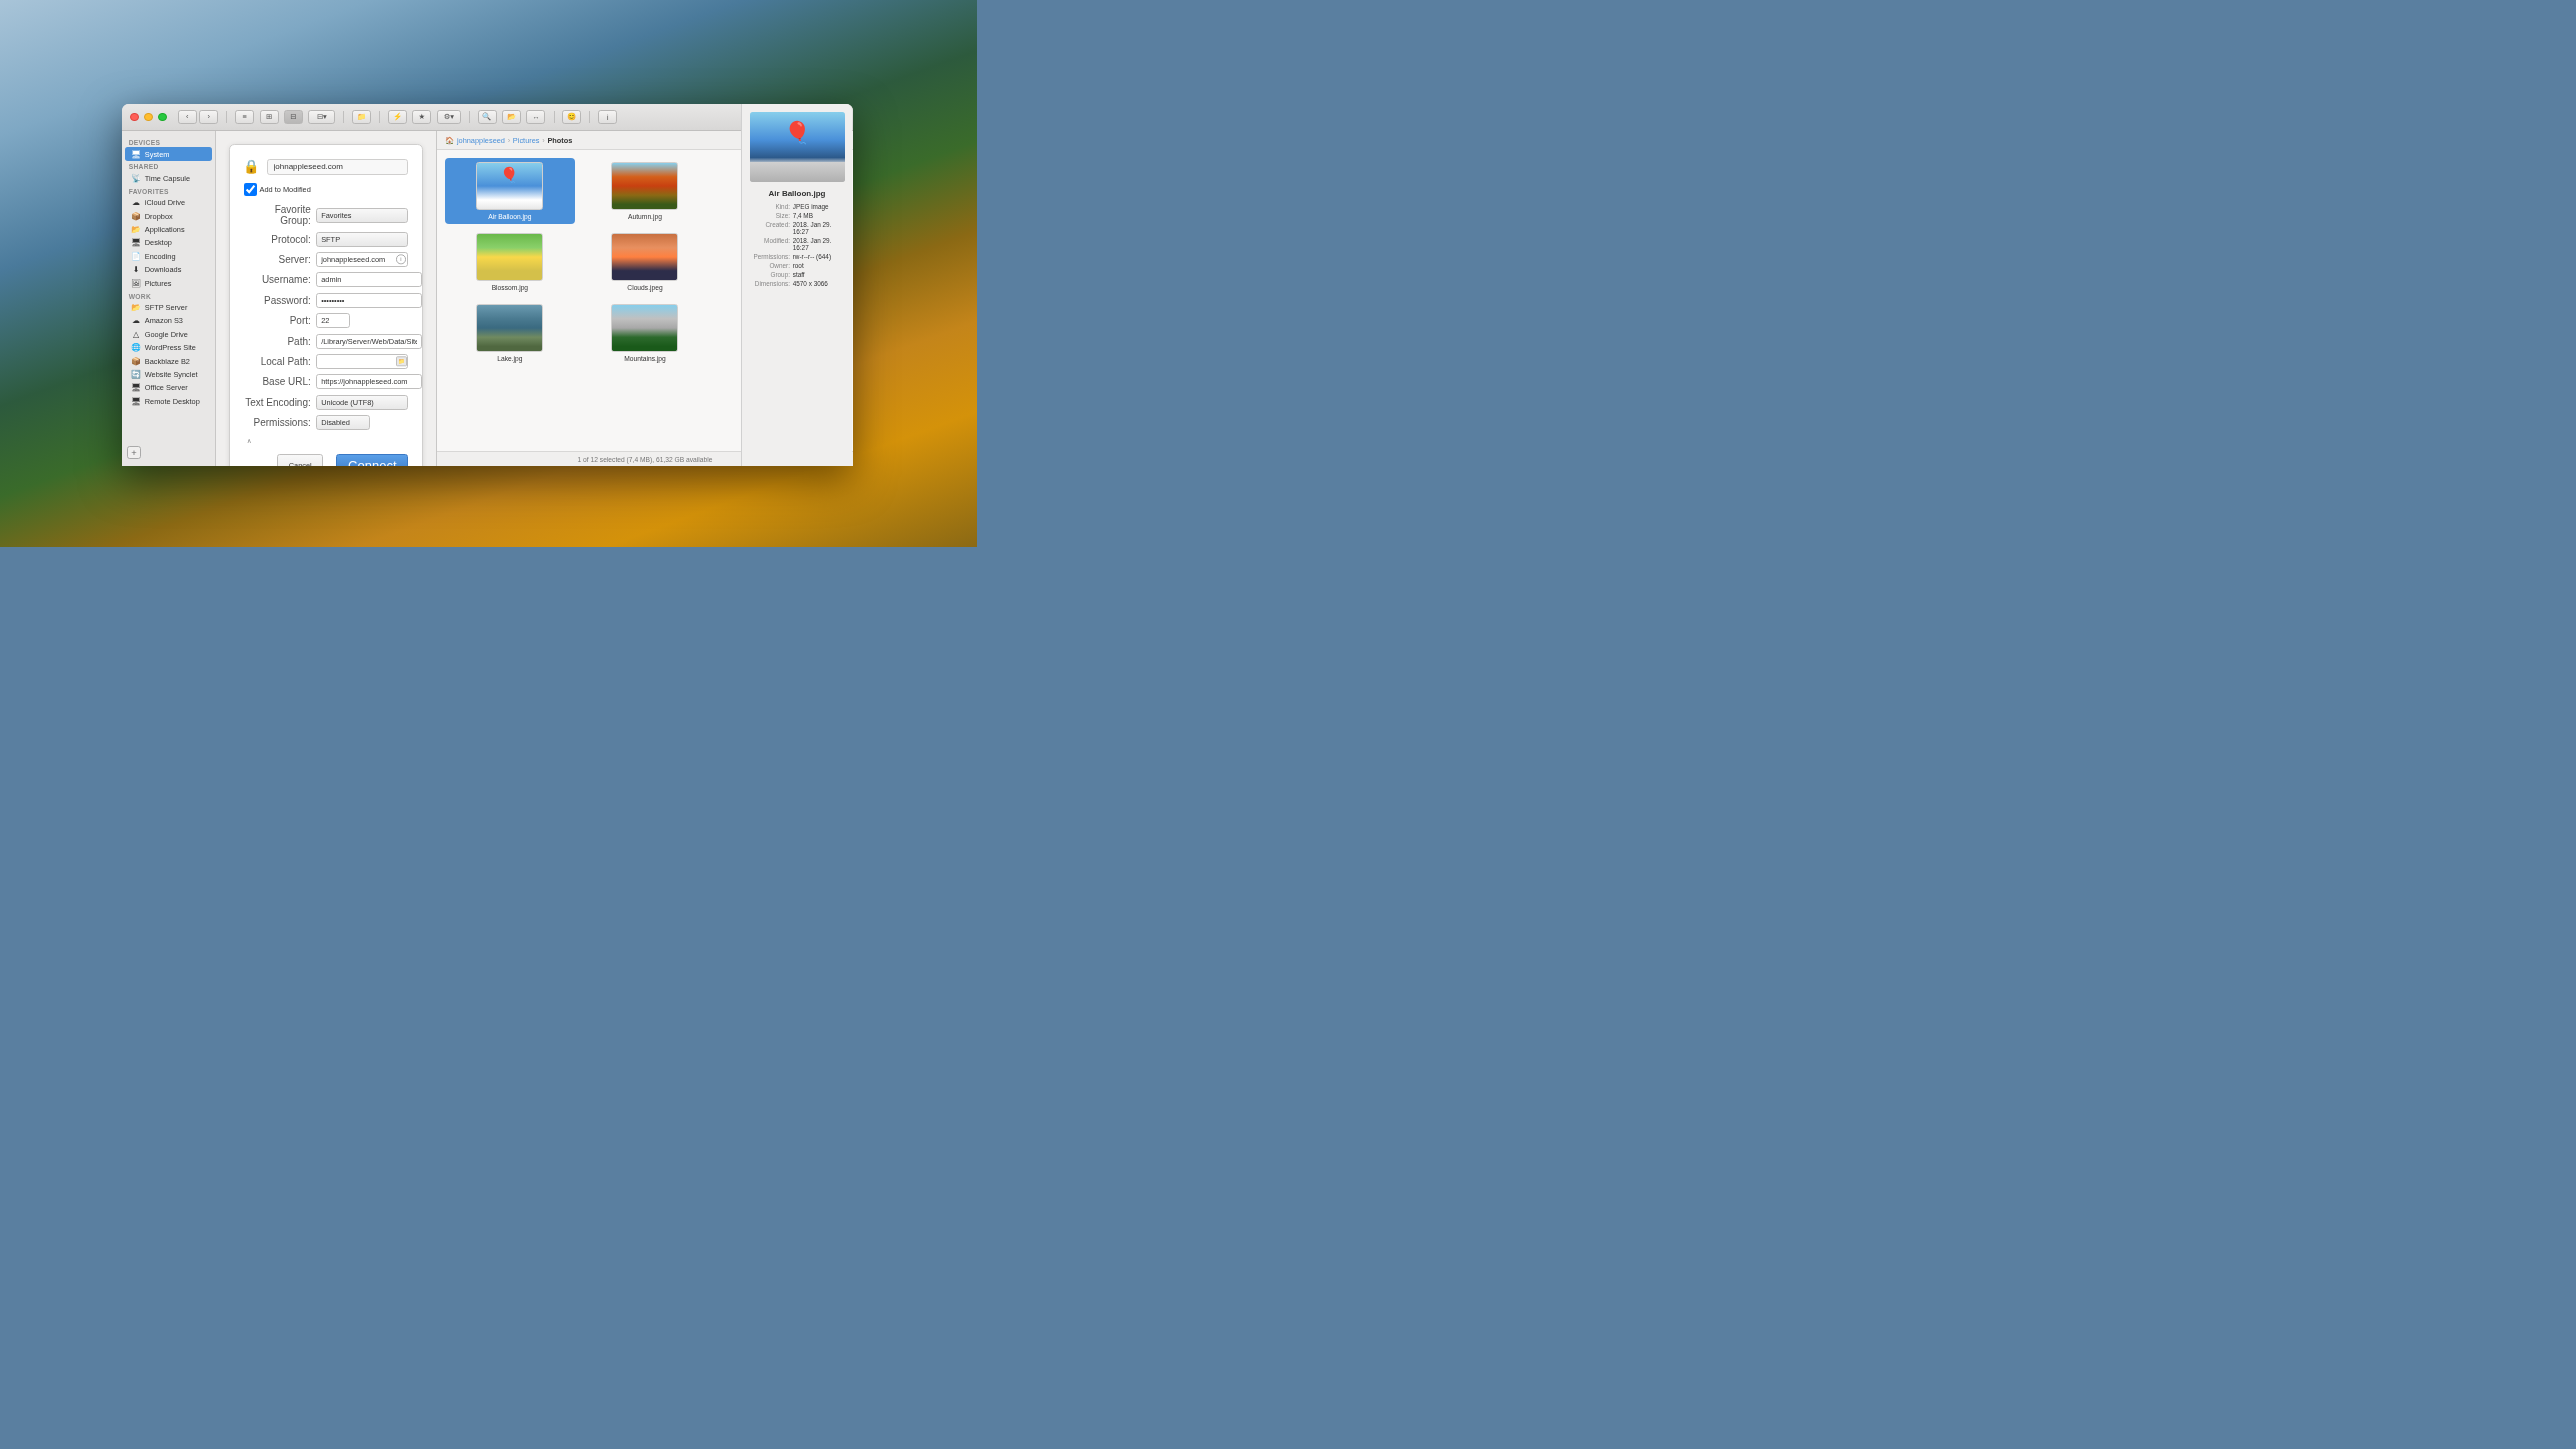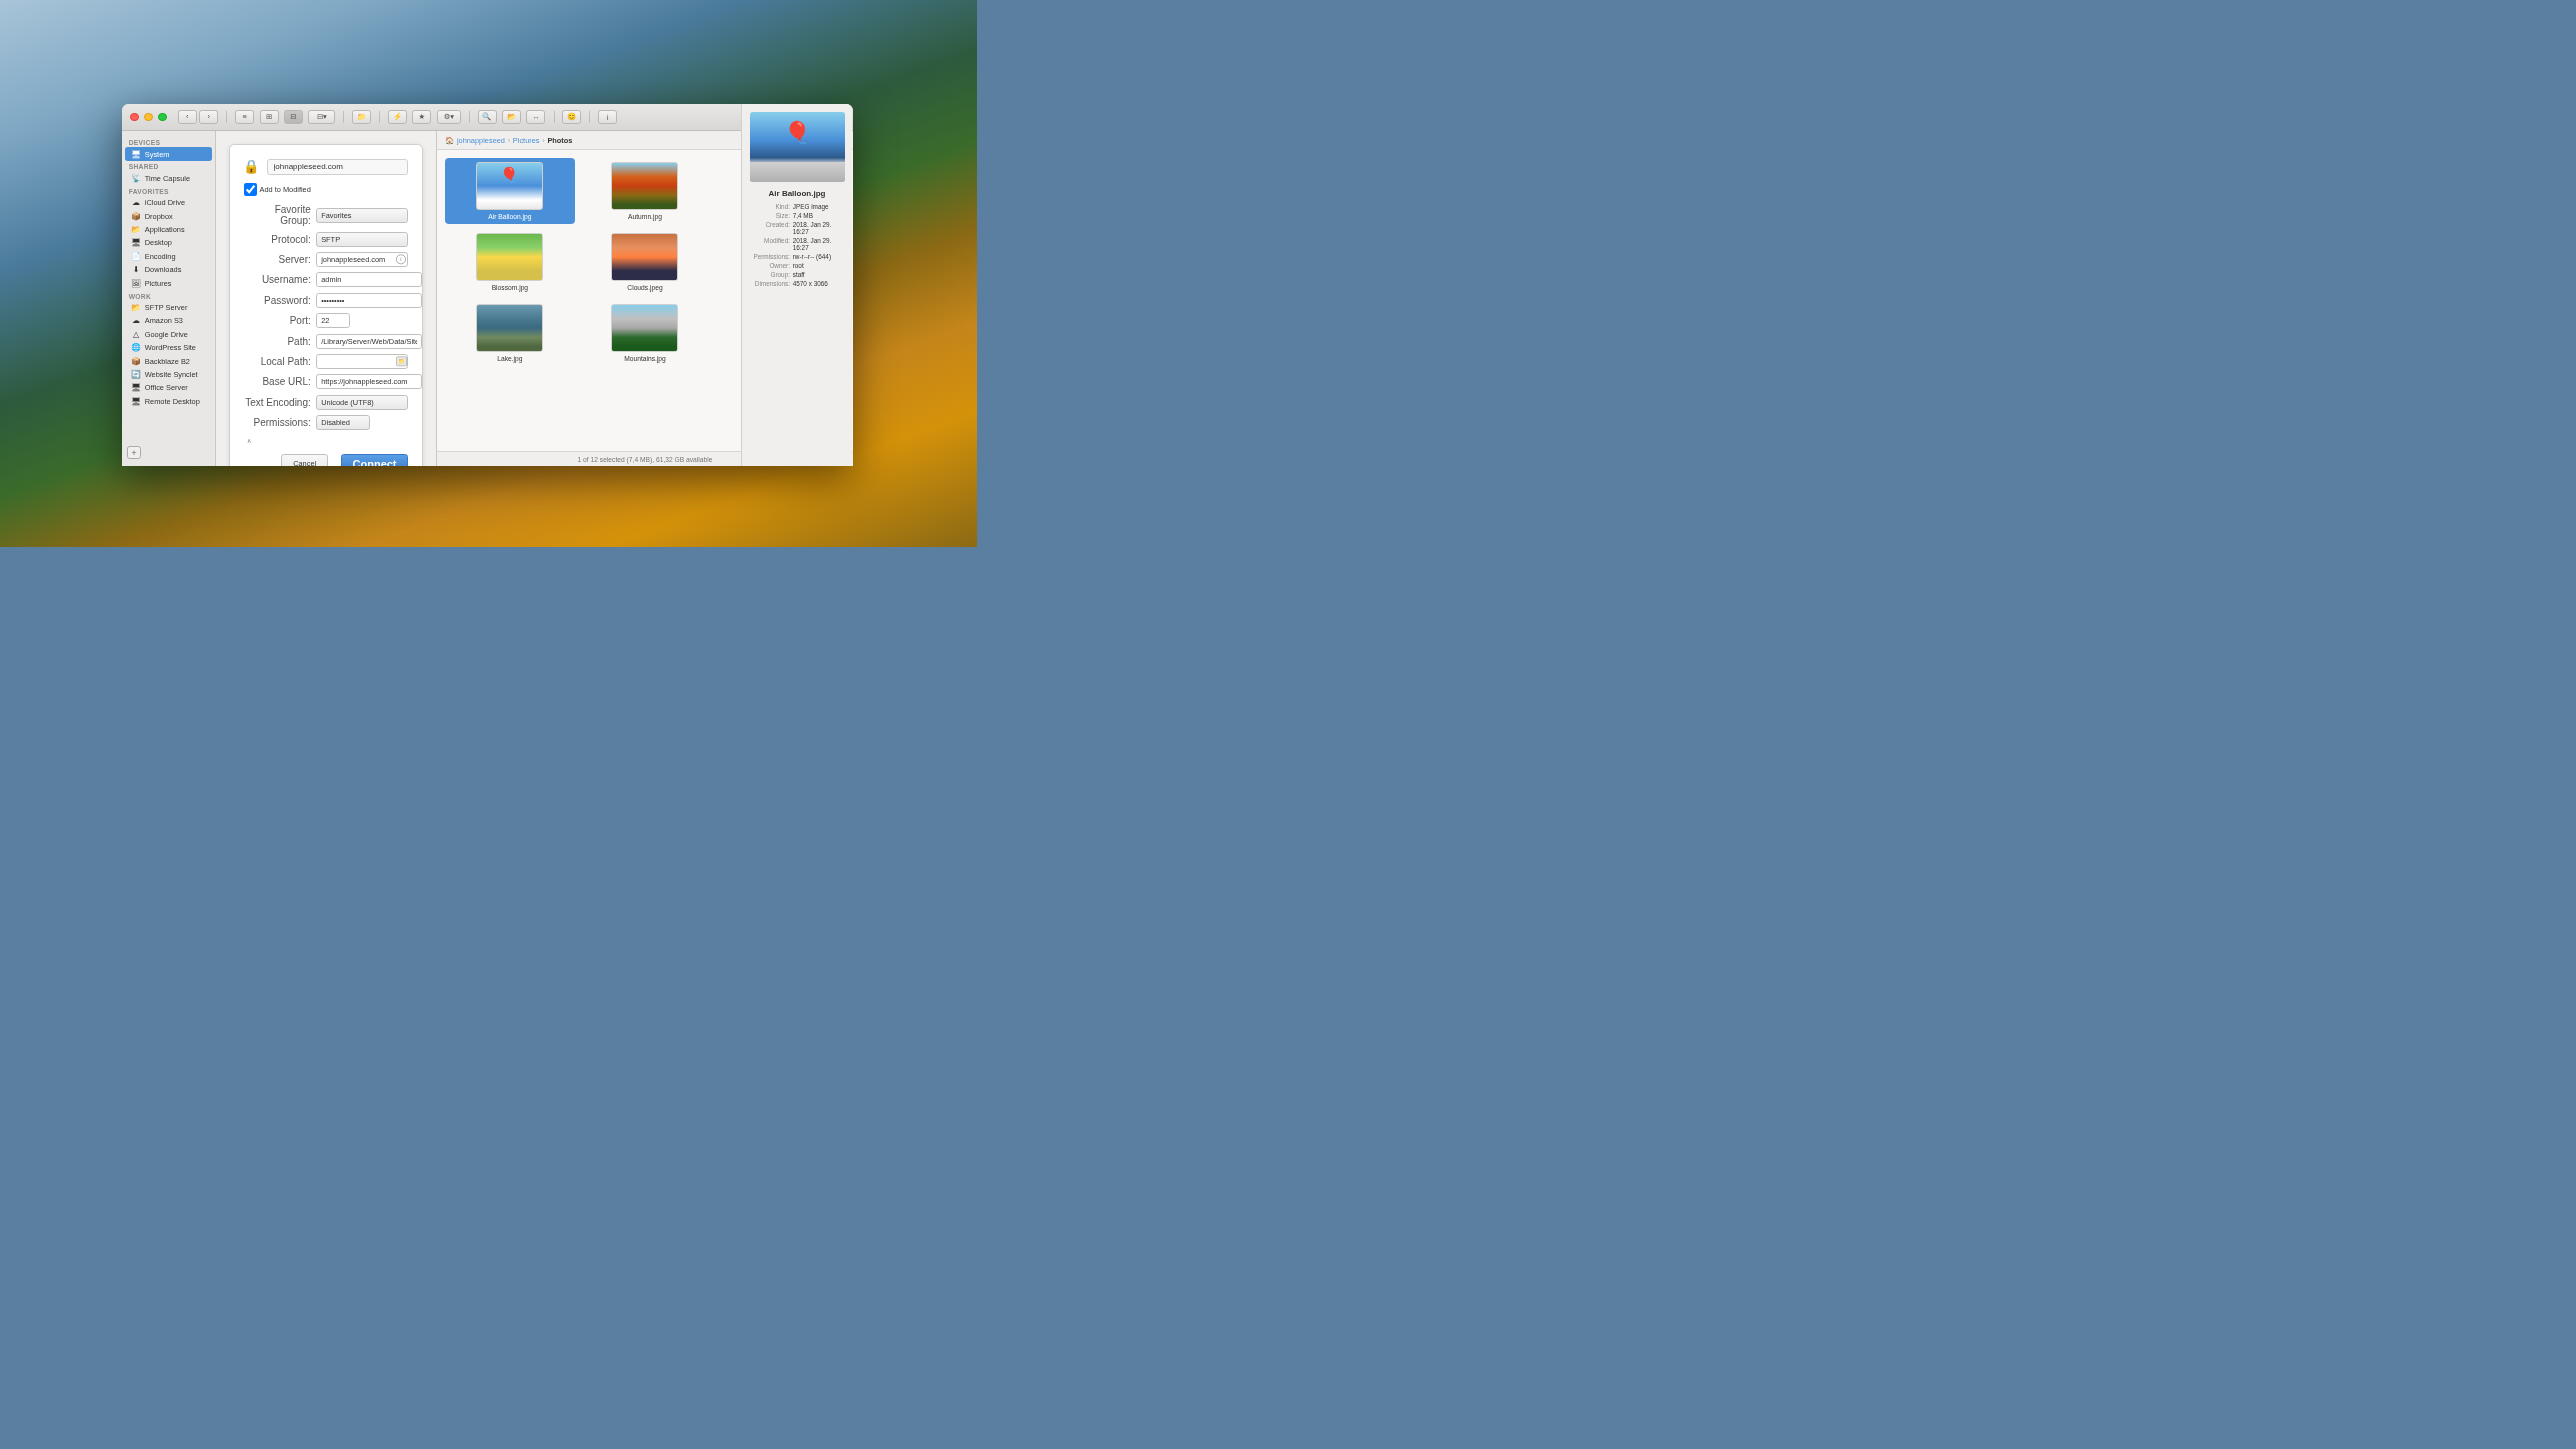--- a/index.html
+++ b/index.html
@@ -233,43 +233,44 @@
       font-size: 7.4px;
       background: linear-gradient(180deg, #f8f8f8 0%, #e8e8e8 100%);
       color: #333;
       appearance: none;
       cursor: pointer;
     }
 
     .form-actions {
       display: flex;
       justify-content: flex-end;
-      gap: 13px;
+      gap: 0;
       margin-top: 8px;
     }
 
     .btn-cancel {
       padding: 2.7px 10.7px;
       font-size: 7.4px;
       border: 0.7px solid #c0bfbe;
       border-radius: 2.7px;
       background: linear-gradient(180deg, #f8f8f8 0%, #e8e8e8 100%);
       cursor: pointer;
       color: #333;
     }
 
     .btn-connect {
       padding: 2.7px 10.7px;
-      font-size: 11px;
+      font-size: 13px;
       border: 0.7px solid #3a78c4;
       border-radius: 2.7px;
       background: linear-gradient(180deg, #5a9fe8 0%, #3a78c4 100%);
       cursor: pointer;
       color: white;
-      font-weight: 700;
+      font-weight: 400;
+      margin-left: 13px;
     }
 
     
     .right-pane {
       flex: 1;
       display: flex;
       flex-direction: column;
       background: #f8f7f6;
     }
 

